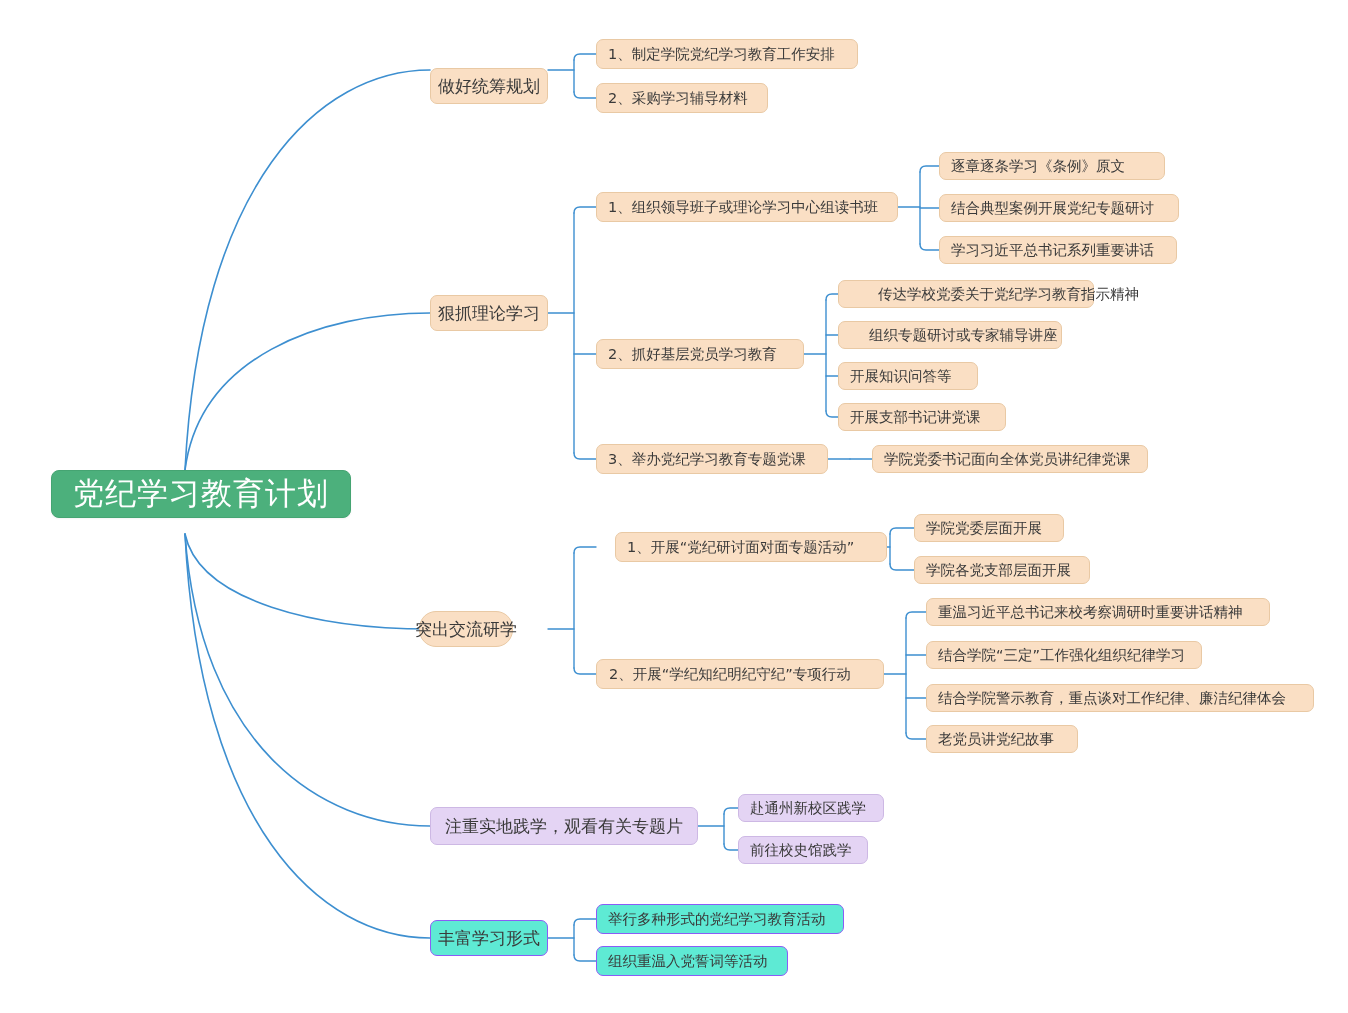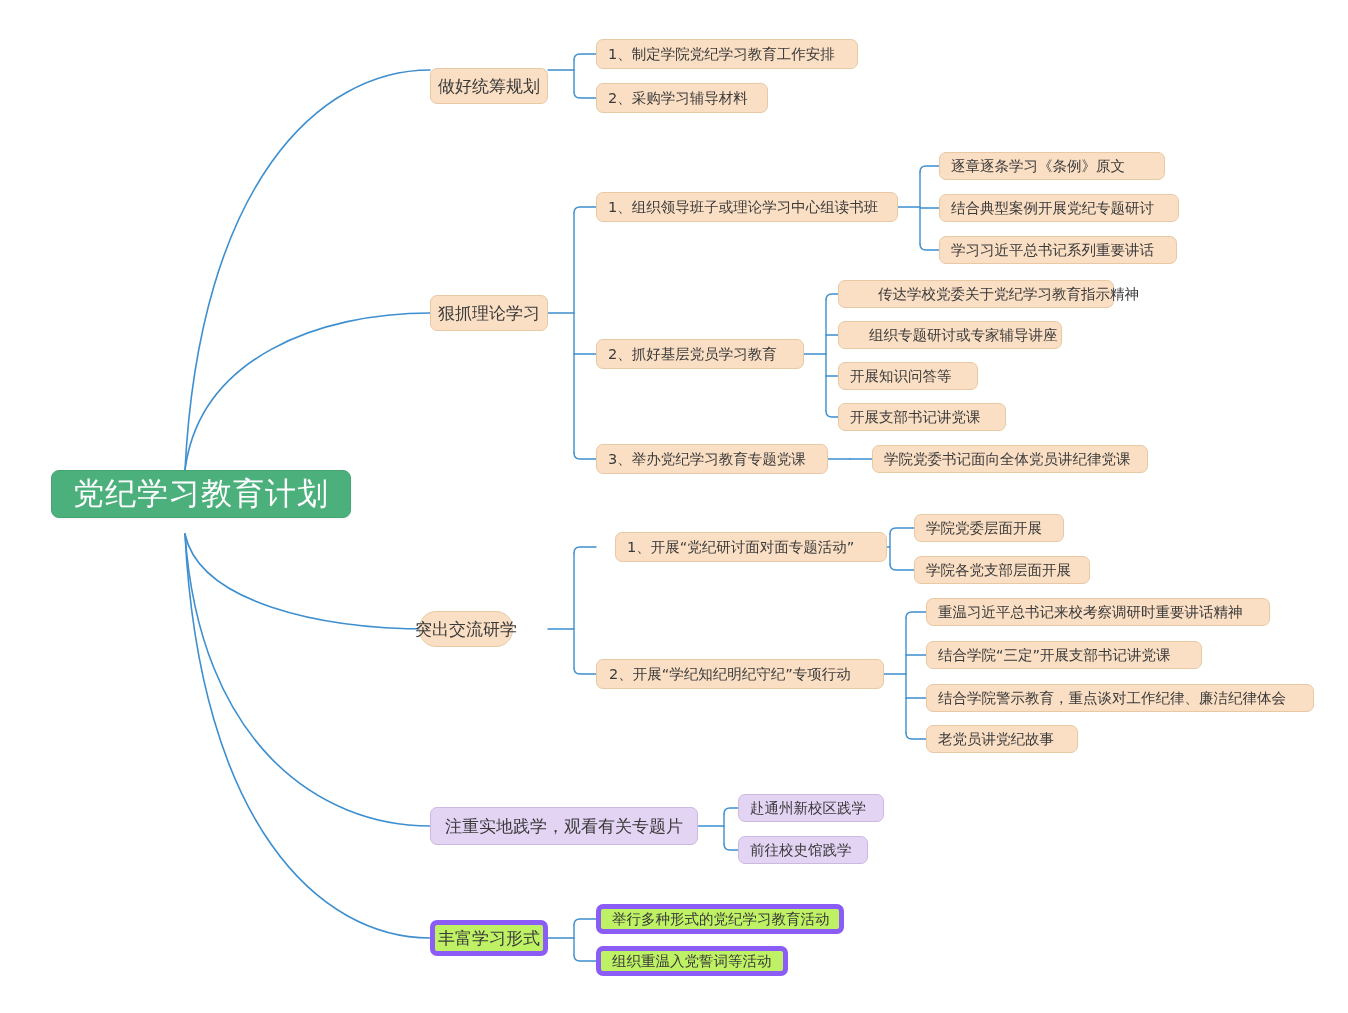--- a/index.html
+++ b/index.html
@@ -64,22 +64,22 @@
   
   .thm-orange {
     background: #fadfc4;
     border: 1px solid #e9c9a4;
   }
   .thm-purple {
     background: #e4d4f4;
     border: 1px solid #cdb8e4;
   }
   .thm-yellow {
-    background: #bef264;
-    border: 5px solid #8b5cf6;
+    background: #5eead4;
+    border: 1px solid #8b5cf6;
   }
 </style>
 </head>
 <body>
 
 <div id="canvas">
   <svg id="wires" viewBox="0 0 1348 1013" xmlns="http://www.w3.org/2000/svg">
       <path d="M 185 470 C 199.7 182, 319.75 70, 430 70" fill="none" stroke="#3d8fd0" stroke-width="1.6" stroke-linecap="round"></path>
       <line x1="548" y1="70" x2="574" y2="70" stroke="#3d8fd0" stroke-width="1.4" stroke-linecap="round"></line>
       <path d="M 574 60 L 574 92" fill="none" stroke="#3d8fd0" stroke-width="1.4" stroke-linecap="round"></path>
@@ -133,33 +133,33 @@
 <div class="node root" style="left: 35px; top: 470px; width: 300px; height: 48px; background: rgb(76, 176, 124); margin-left: 16px;">党纪学习教育计划</div>
     <div class="node l2 thm-orange" style="left: 430px; top: 52px; width: 118px; height: 36px; margin-top: 16px;">做好统筹规划</div>
     <div class="node l3 thm-orange" style="left: 596px; top: 39px; width: 262px; height: 30px;">1、制定学院党纪学习教育工作安排</div>
     <div class="node l3 thm-orange" style="left: 596px; top: 83px; width: 172px; height: 30px;">2、采购学习辅导材料</div>
     <div class="node l2 thm-orange" style="left: 430px; top: 295px; width: 118px; height: 36px;">狠抓理论学习</div>
     <div class="node l3 thm-orange" style="left: 596px; top: 192px; width: 302px; height: 30px;">1、组织领导班子或理论学习中心组读书班</div>
     <div class="node l4 thm-orange" style="left: 939px; top: 152px; width: 226px; height: 28px;">逐章逐条学习《条例》原文</div>
     <div class="node l4 thm-orange" style="left: 939px; top: 194px; width: 240px; height: 28px;">结合典型案例开展党纪专题研讨</div>
     <div class="node l4 thm-orange" style="left: 939px; top: 236px; width: 238px; height: 28px;">学习习近平总书记系列重要讲话</div>
     <div class="node l3 thm-orange" style="left: 596px; top: 339px; width: 208px; height: 30px;">2、抓好基层党员学习教育</div>
-    <div class="node l4 thm-orange" style="left: 838px; top: 280px; width: 276px; height: 28px; padding-left: 39px;">传达学校党委关于党纪学习教育指示精神</div>
+    <div class="node l4 thm-orange" style="left: 838px; top: 280px; width: 256px; height: 28px; padding-left: 39px;">传达学校党委关于党纪学习教育指示精神</div>
     <div class="node l4 thm-orange" style="left: 838px; top: 321px; width: 224px; height: 28px; padding-left: 30px;">组织专题研讨或专家辅导讲座</div>
     <div class="node l4 thm-orange" style="left: 838px; top: 362px; width: 140px; height: 28px;">开展知识问答等</div>
     <div class="node l4 thm-orange" style="left: 838px; top: 403px; width: 168px; height: 28px;">开展支部书记讲党课</div>
     <div class="node l3 thm-orange" style="left: 596px; top: 444px; width: 232px; height: 30px;">3、举办党纪学习教育专题党课</div>
     <div class="node l4 thm-orange" style="left: 872px; top: 445px; width: 276px; height: 28px;">学院党委书记面向全体党员讲纪律党课</div>
     <div class="node l2 thm-orange" style="left: 419px; top: 611px; width: 94px; height: 36px; border-radius: 17px;">突出交流研学</div>
     <div class="node l3 thm-orange" style="left: 596px; top: 532px; width: 272px; height: 30px; margin-left: 19px;">1、开展“党纪研讨面对面专题活动”</div>
     <div class="node l4 thm-orange" style="left: 914px; top: 514px; width: 150px; height: 28px;">学院党委层面开展</div>
     <div class="node l4 thm-orange" style="left: 914px; top: 556px; width: 176px; height: 28px;">学院各党支部层面开展</div>
     <div class="node l3 thm-orange" style="left: 596px; top: 659px; width: 288px; height: 30px; padding-left: 12px;">2、开展“学纪知纪明纪守纪”专项行动</div>
     <div class="node l4 thm-orange" style="left: 926px; top: 598px; width: 344px; height: 28px;">重温习近平总书记来校考察调研时重要讲话精神</div>
-    <div class="node l4 thm-orange" style="left: 926px; top: 641px; width: 276px; height: 28px;">结合学院“三定”开展支部书记讲党课</div>
+    <div class="node l4 thm-orange" style="left: 926px; top: 641px; width: 276px; height: 28px;">结合学院“三定”工作强化组织纪律学习</div>
     <div class="node l4 thm-orange" style="left: 926px; top: 684px; width: 388px; height: 28px;">结合学院警示教育，重点谈对工作纪律、廉洁纪律体会</div>
     <div class="node l4 thm-orange" style="left: 926px; top: 725px; width: 152px; height: 28px;">老党员讲党纪故事</div>
     <div class="node l2 thm-purple" style="left: 430px; top: 807px; width: 268px; height: 38px;">注重实地践学，观看有关专题片</div>
     <div class="node l3 thm-purple" style="left: 738px; top: 794px; width: 146px; height: 28px;">赴通州新校区践学</div>
     <div class="node l3 thm-purple" style="left: 738px; top: 836px; width: 130px; height: 28px;">前往校史馆践学</div>
     <div class="node l2 thm-yellow" style="left: 430px; top: 920px; width: 118px; height: 36px;">丰富学习形式</div>
     <div class="node l3 thm-yellow" style="left: 596px; top: 904px; width: 248px; height: 30px;">举行多种形式的党纪学习教育活动</div>
     <div class="node l3 thm-yellow" style="left: 596px; top: 946px; width: 192px; height: 30px;">组织重温入党誓词等活动</div>
   </div>
 

